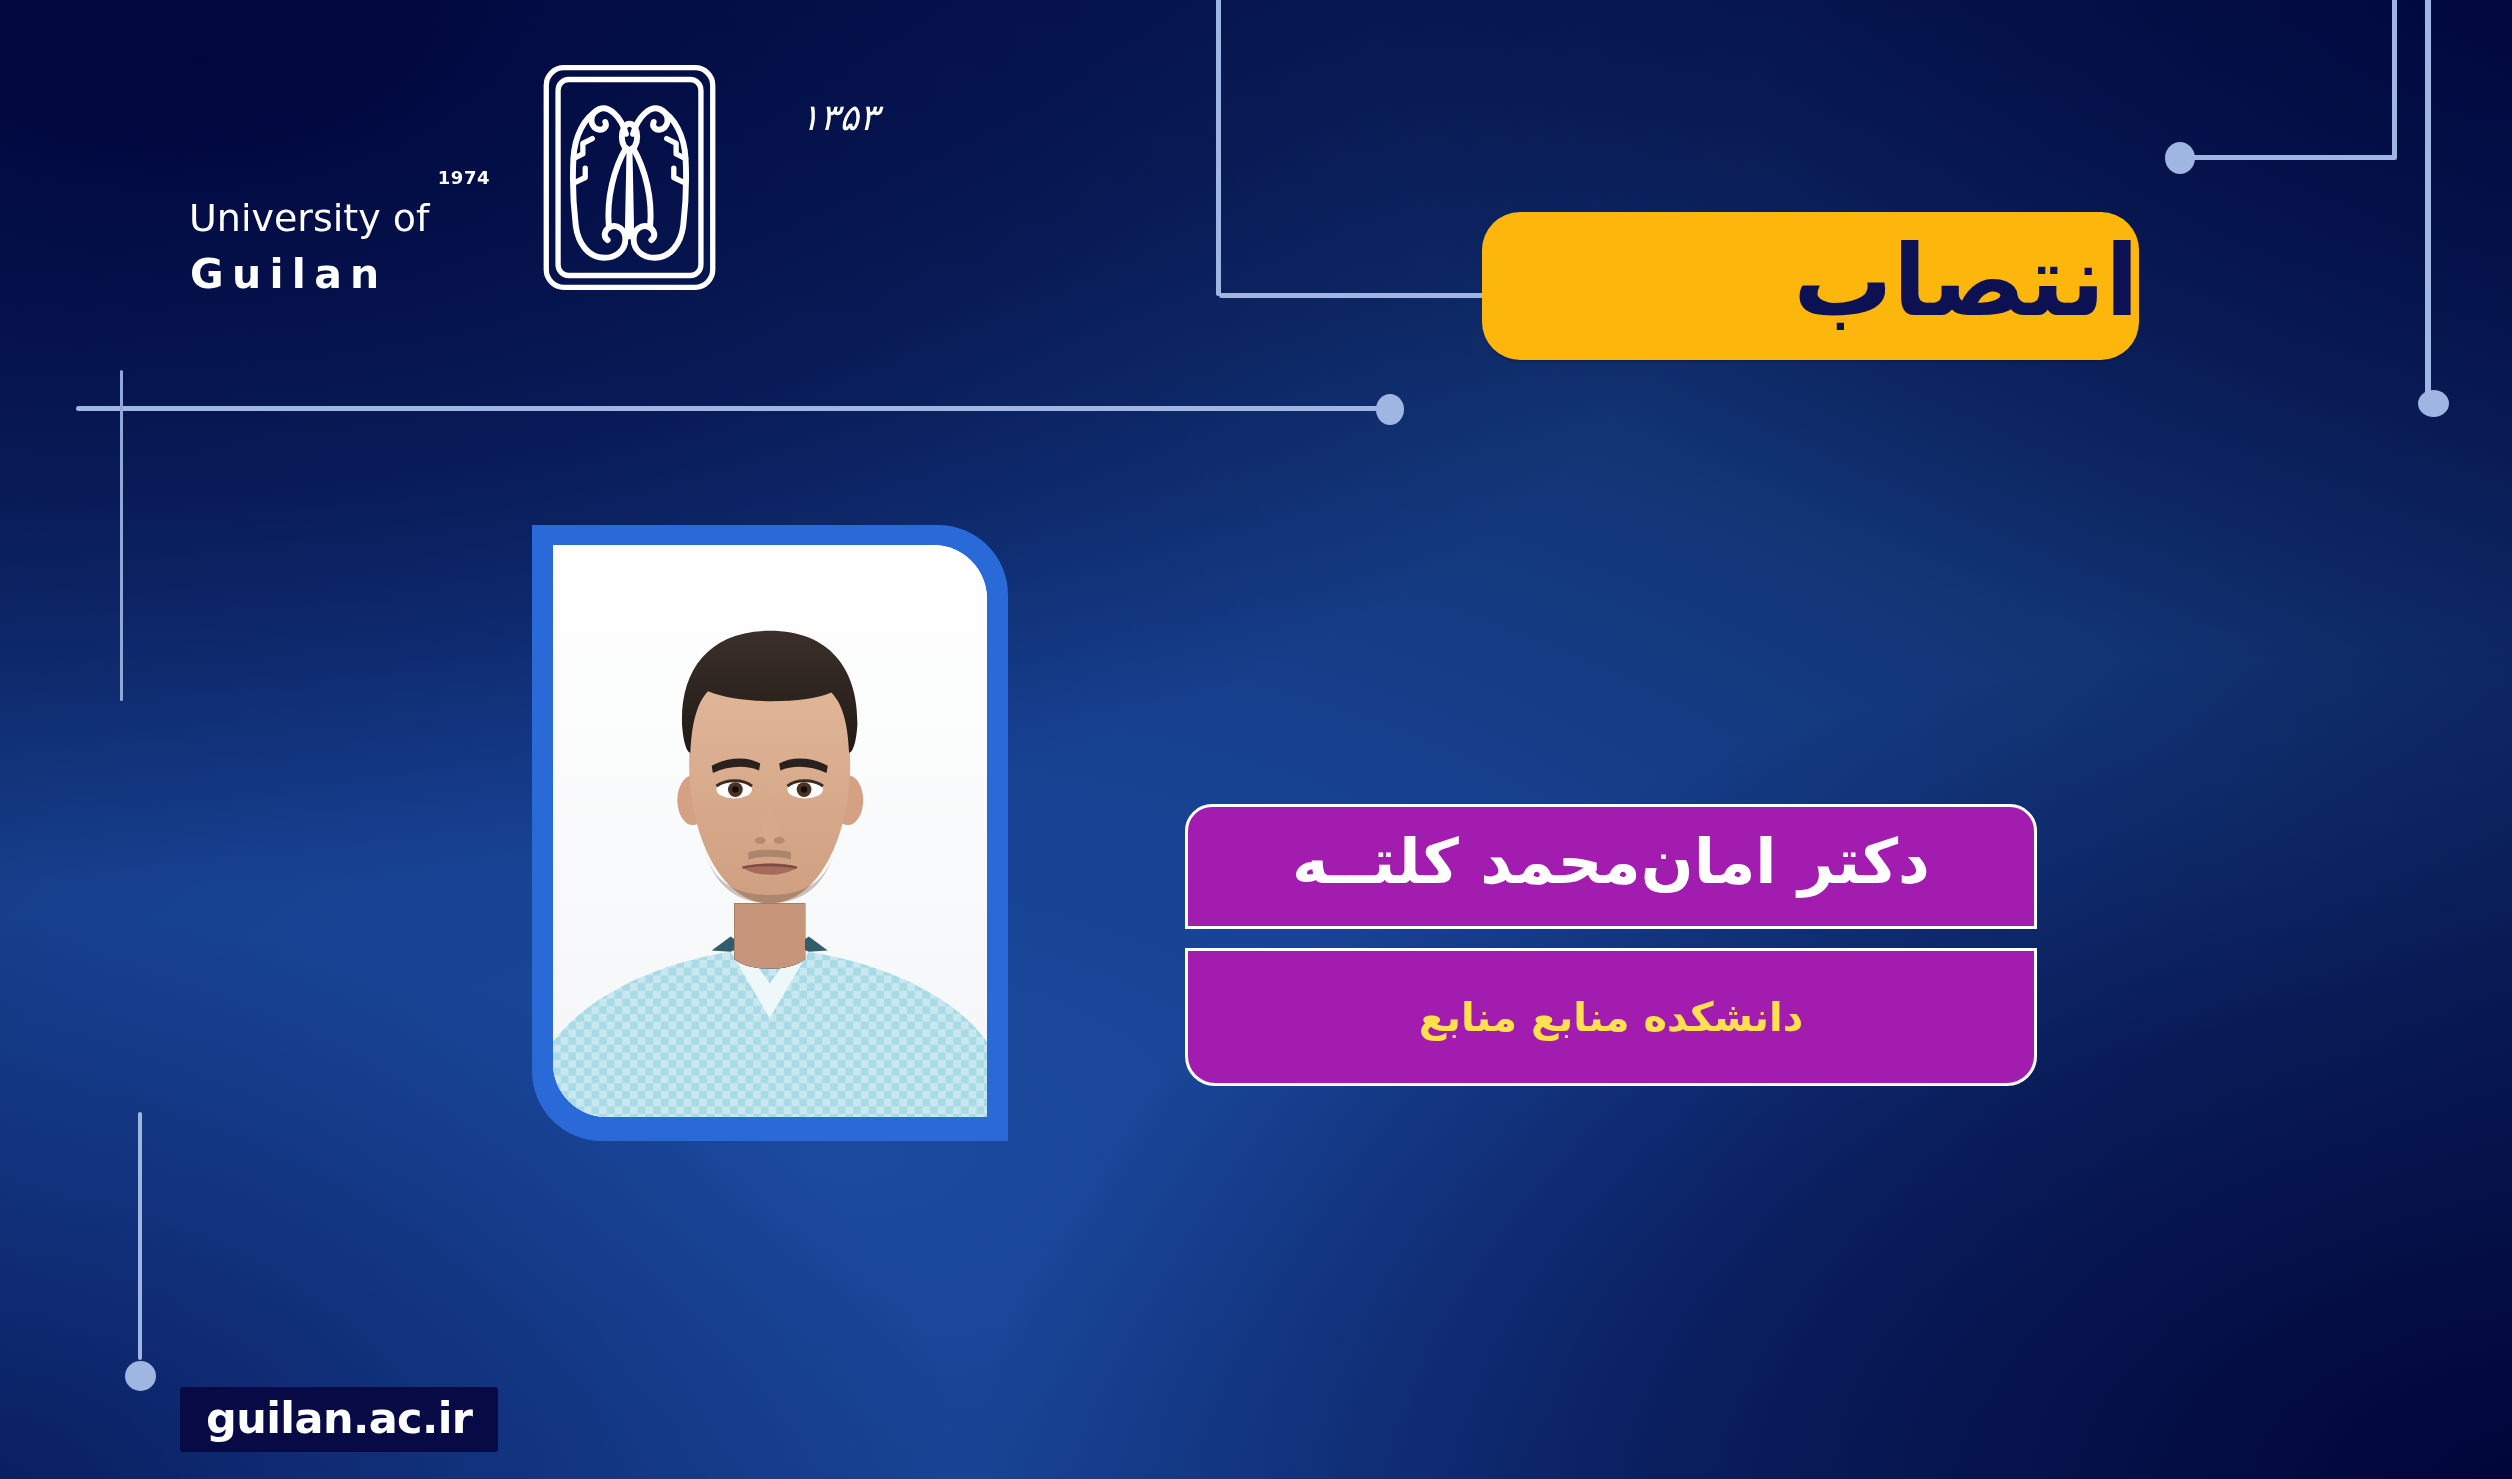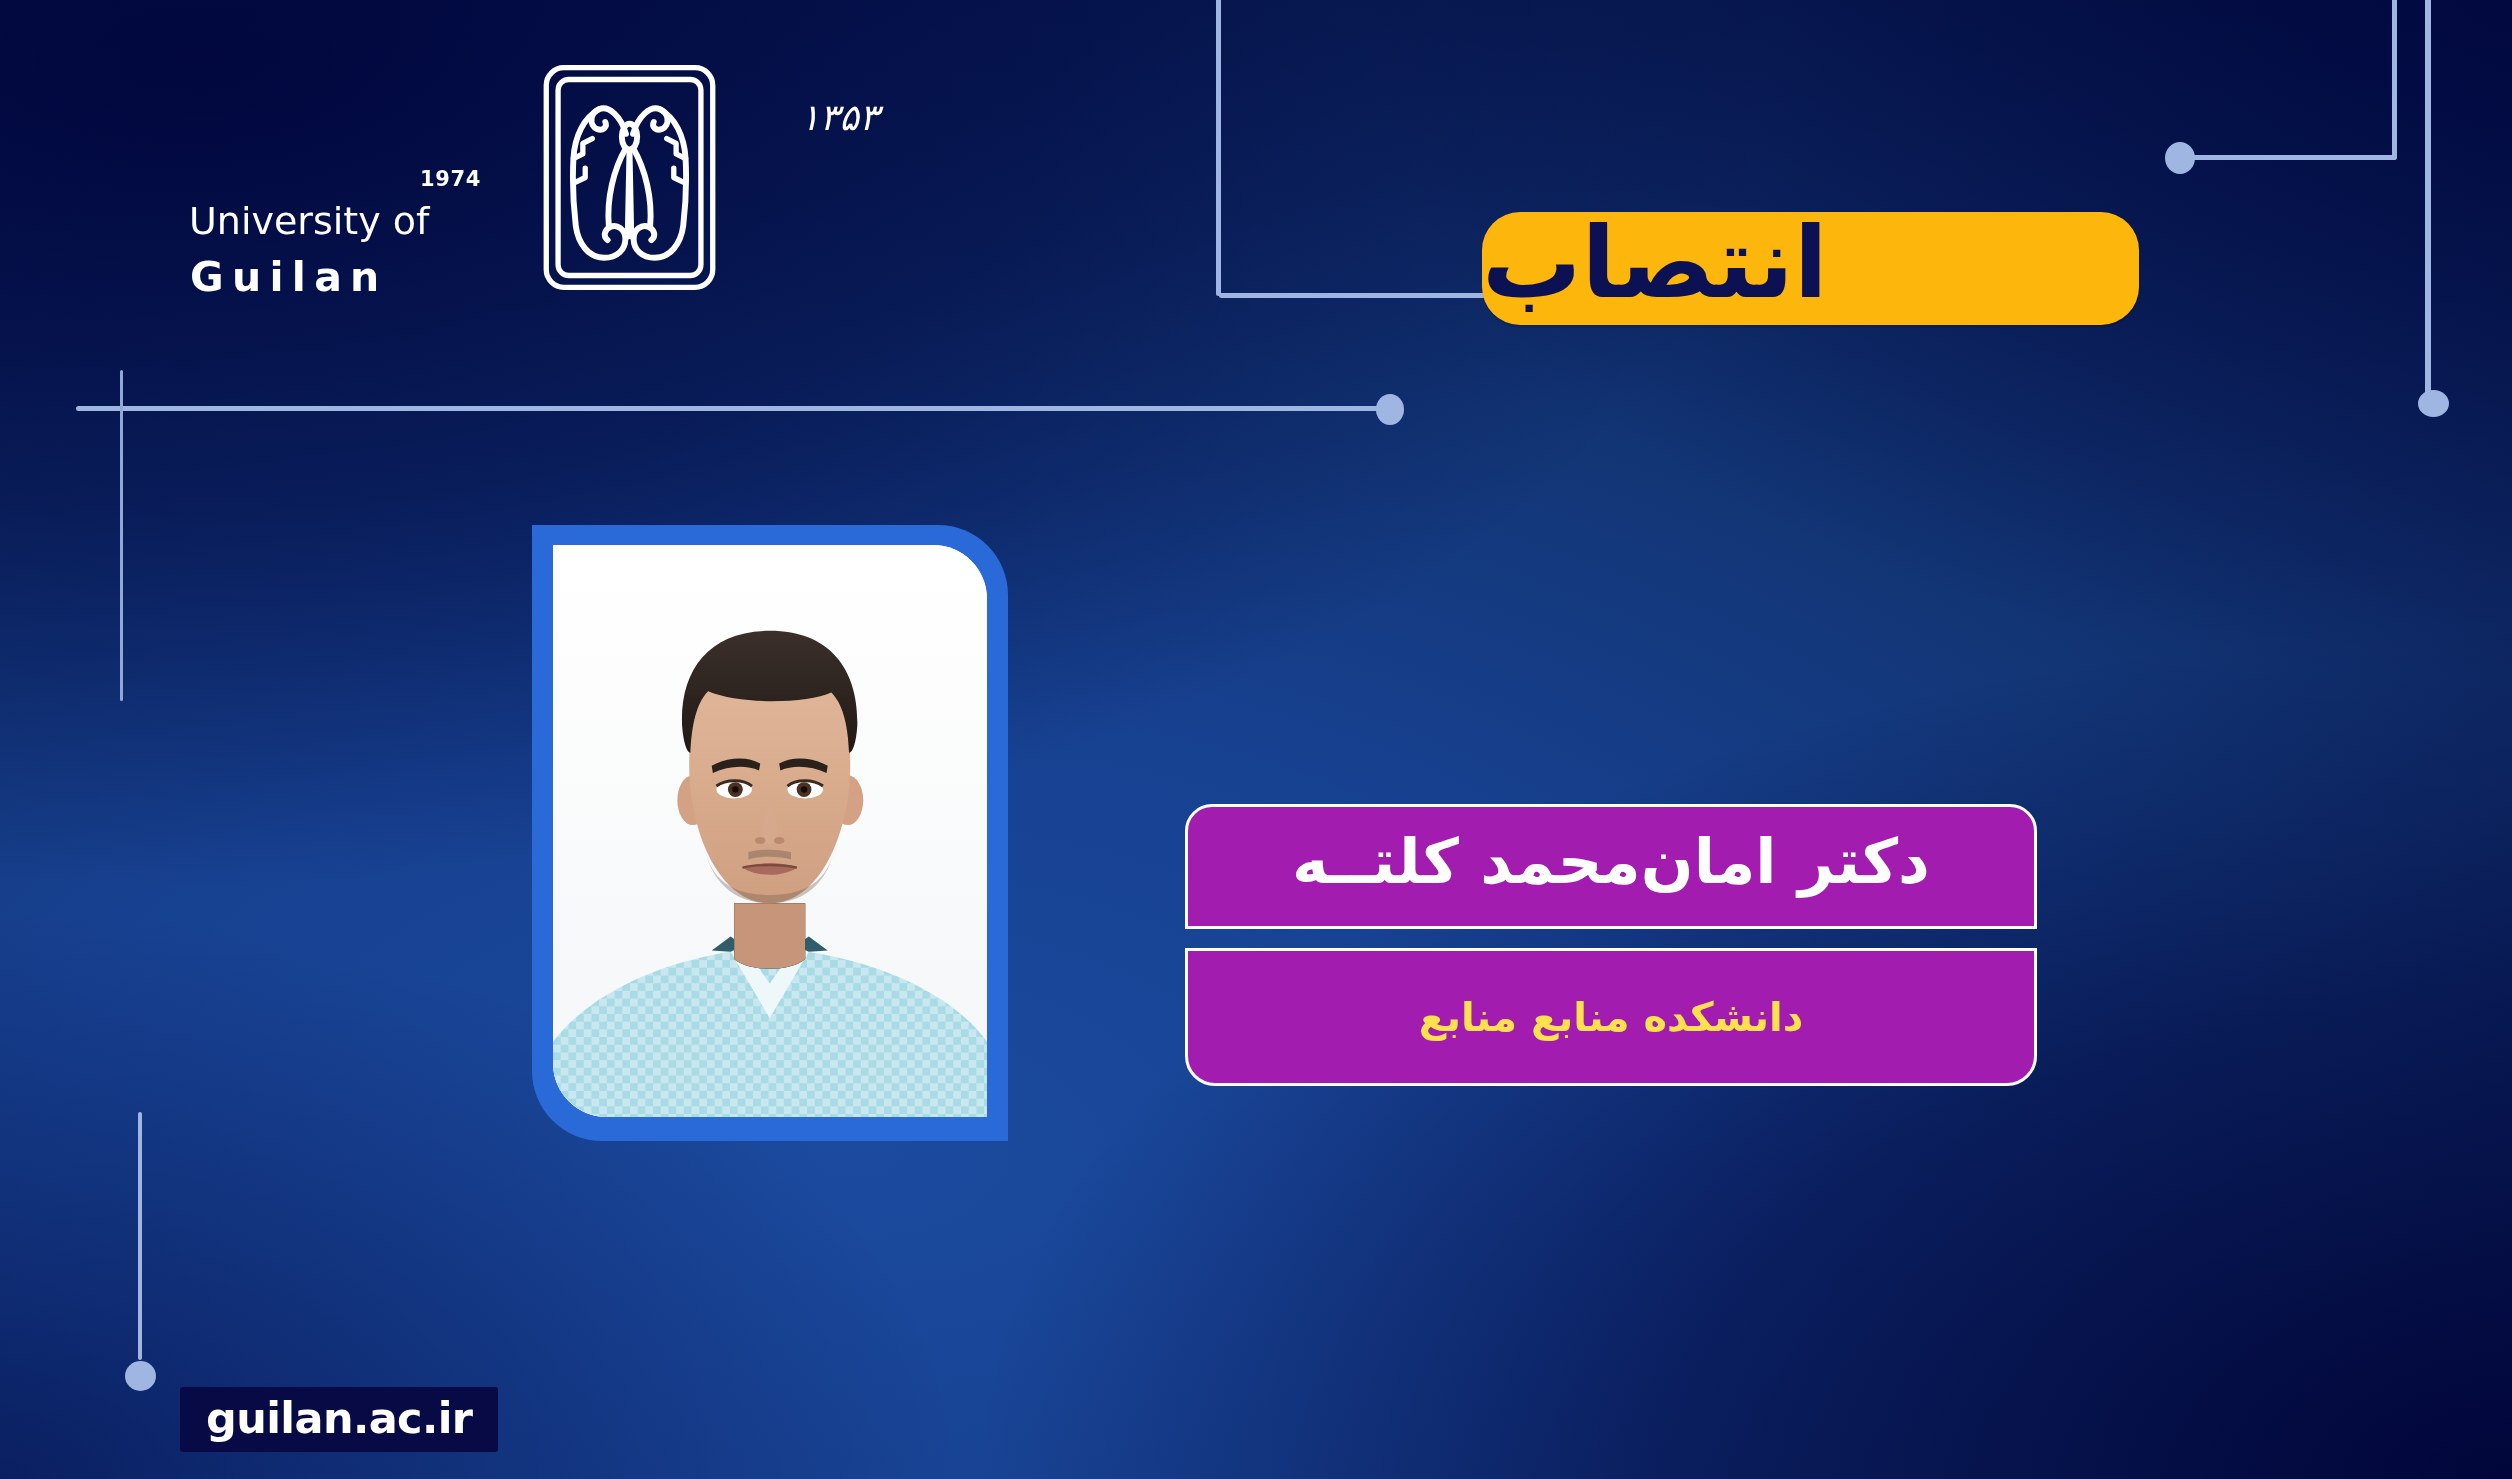--- a/index.html
+++ b/index.html
@@ -60,46 +60,46 @@
   .d-bl-dot { left:125px;  top:1361px; width:31px;  height:30px; }
 
   
   .logo-block{ position:absolute; left:177px; top:136px; width:1065px; height:237px; }
 
   .logo-en{
     position:absolute; left:0; top:33px; width:331px;
     text-align:left; color:#fff; direction:ltr;
   }
   .logo-year{
-    font-size:21px; font-weight:700; letter-spacing:0.6px;
-    margin:0 0 1.2px 243px; line-height:1;
+    font-size:18px; font-weight:700; letter-spacing:0.6px;
+    margin:0 0 1.2px 243px; line-height:1;text-align:center;
   }
   .logo-univ{
     font-size:38px; font-weight:400; line-height:1.05; margin:12px; white-space:nowrap;
   }
   .logo-guilan{
     font-size:41px; font-weight:700; letter-spacing:8.3px;
     line-height:1.15; margin:3px 0 0 13px;
   }
 
   .logo-mark{ position:absolute; left:361px; top:-77px; width:183px; height:237px; }
   .logo-mark svg{ width:100%; height:100%; display:block; }
 
   .logo-fa{
     position:absolute; left:535px; top:-76px; width:450px; height:195px;
     color:#fff; direction:rtl;font-style:italic;
   }
   .logo-fa svg{ width:100%; height:100%; display:block; }
 
   
   .badge-appoint{
-    position:absolute; left:1482px; top:212px; width:657px; height:113px;
+    position:absolute; left:1482px; top:212px; width:657px; height:148px;
     background:#FDB60C;
     border-radius:38px;
-    display:flex; align-items:center; justify-content:flex-end;
+    display:flex; align-items:center; justify-content:flex-start;
     box-shadow:0 2.4px 0 rgba(0,0,0,.12);
   }
   .badge-appoint span{
     color:#0c1154; font-size:99px; font-weight:700;
     line-height:1; letter-spacing:-1.2px;
     transform:translateY(-6px);
     white-space:nowrap;
   }
 
   

